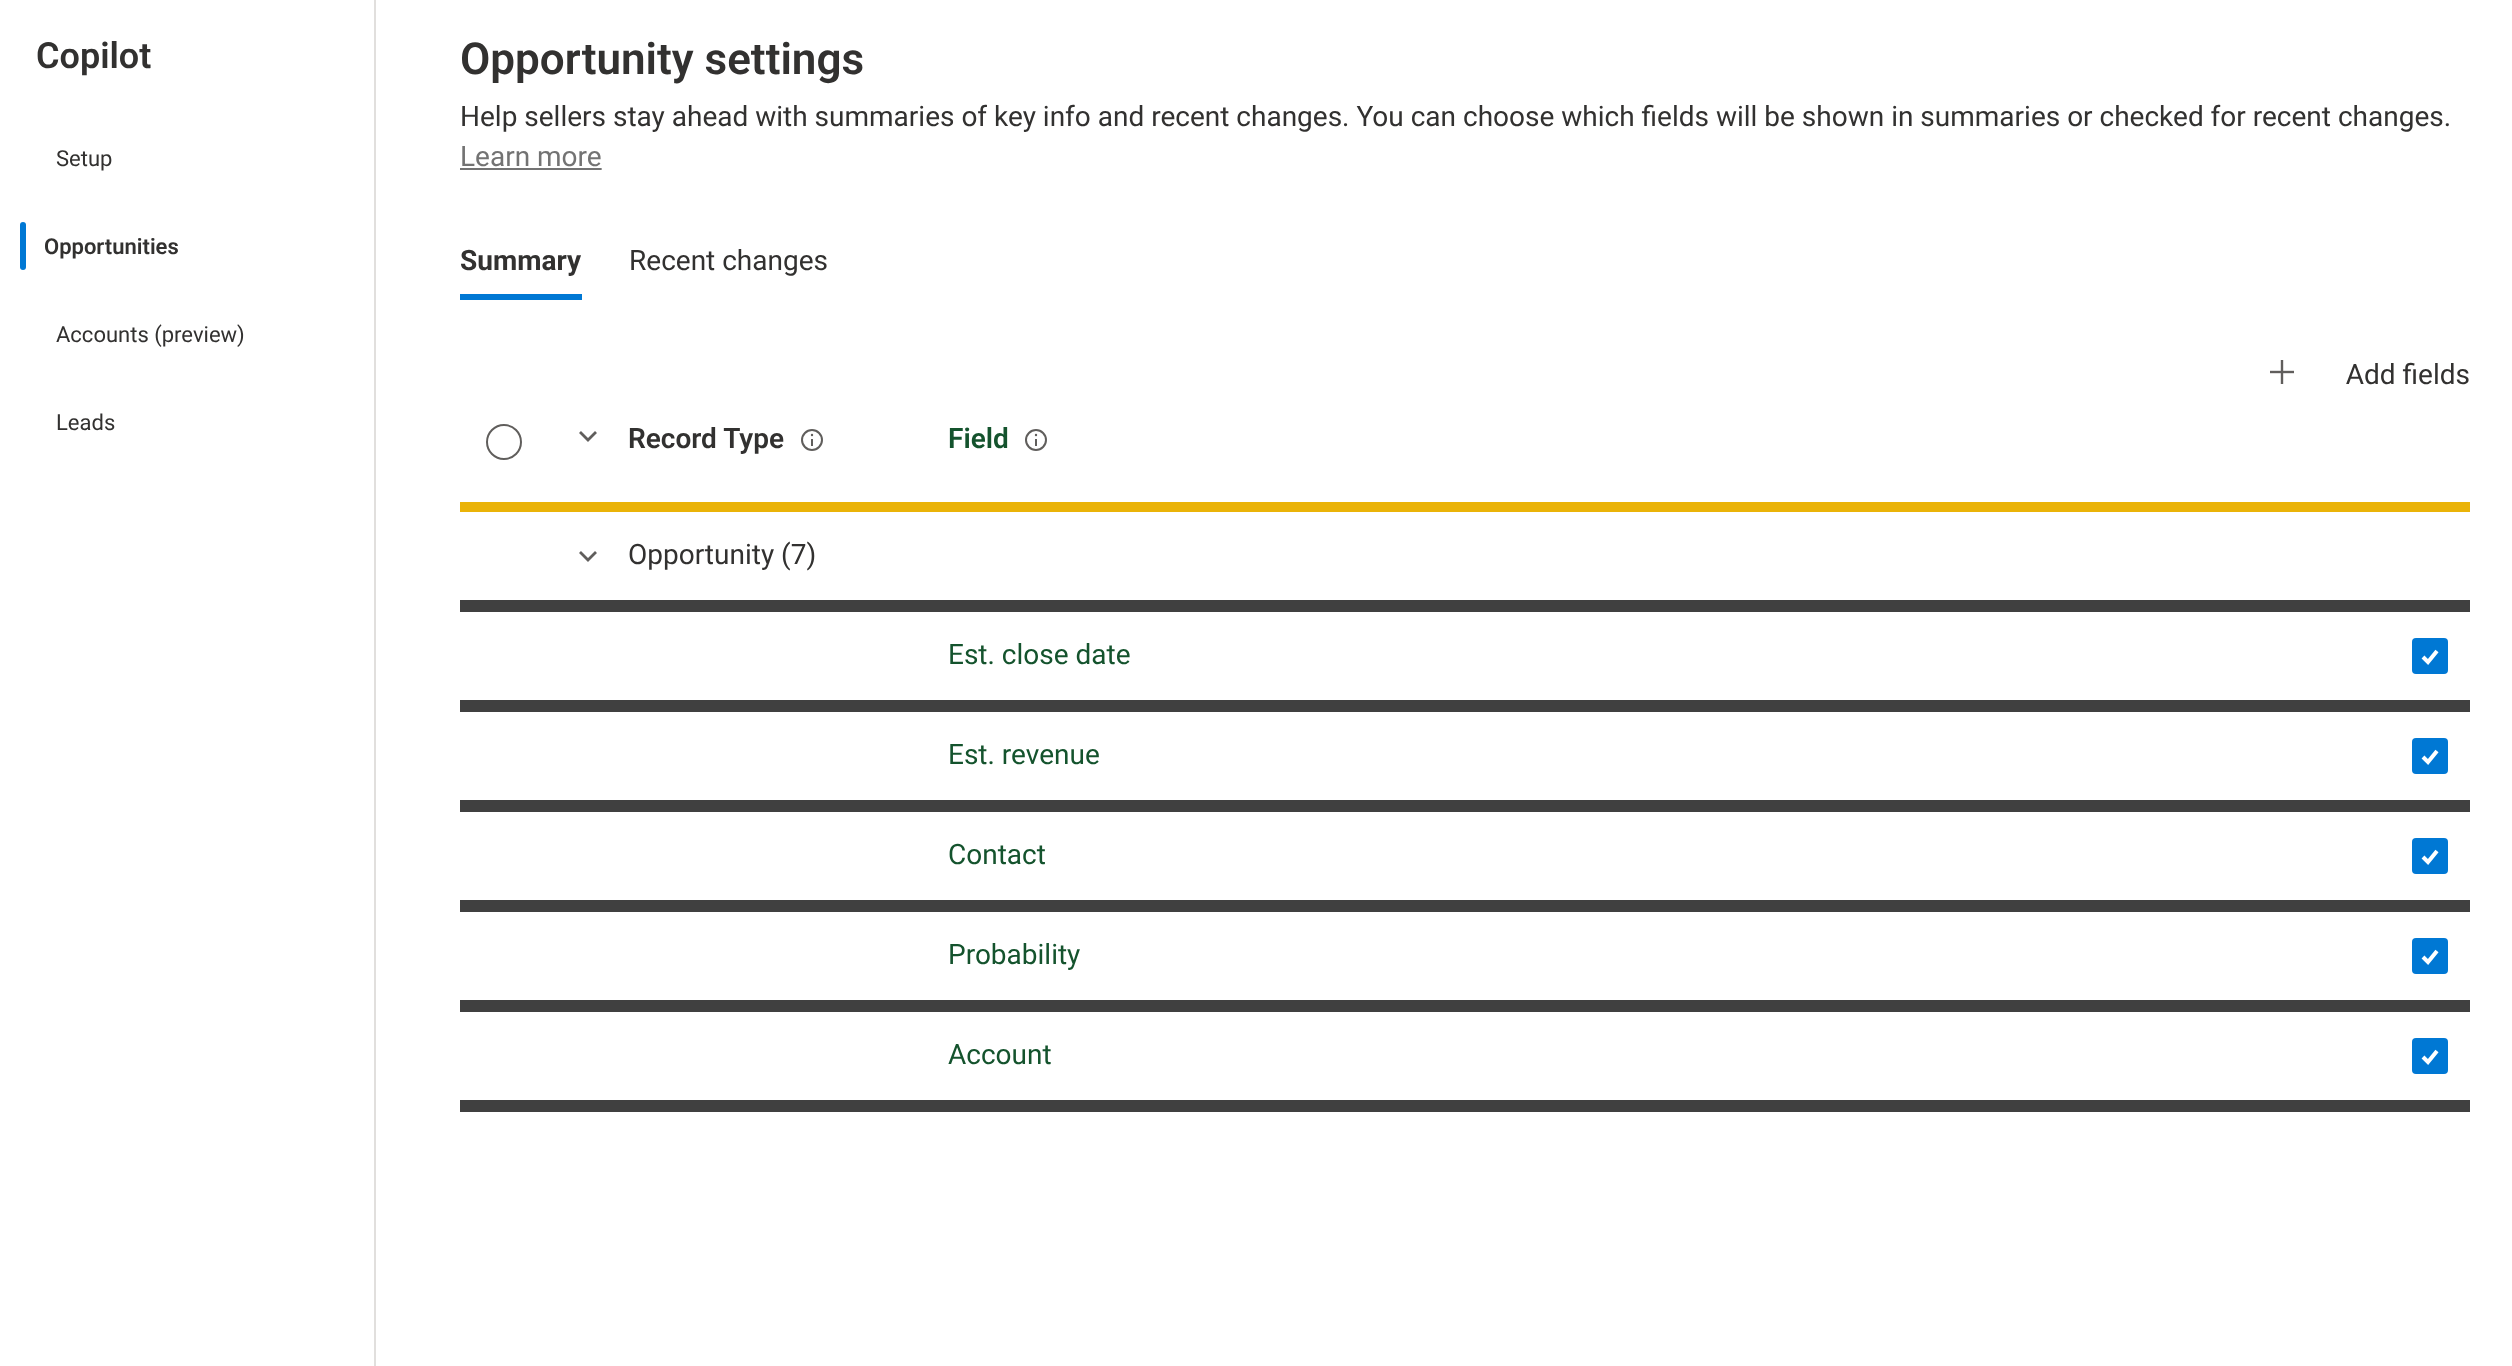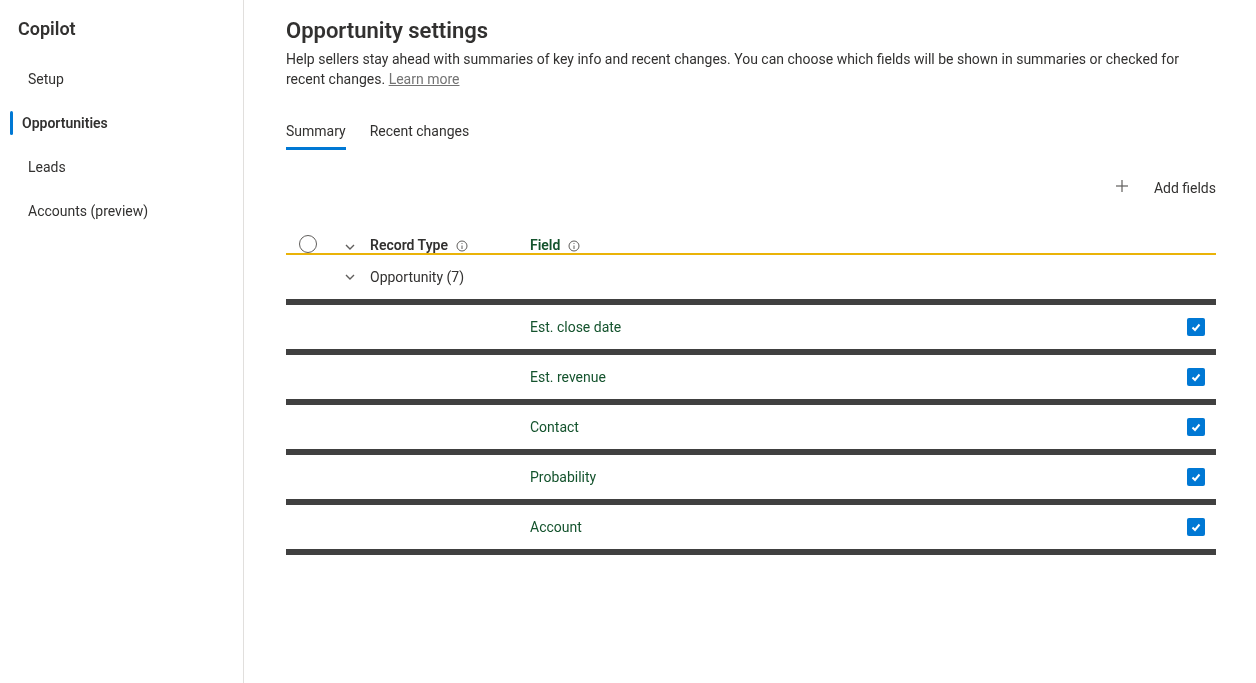--- a/index.html
+++ b/index.html
@@ -12,36 +12,36 @@
     width: 1256px;
     height: 683px;
     overflow: hidden;
   }
   .layout {
     display: flex;
     height: 100%;
   }
   
   .sidebar {
-    width: 244px;
+    width: 188px;
     border-right: 1px solid #e1dfdd;
     padding-top: 18px;
   }
   .sidebar-title {
     font-size: 18px;
     font-weight: 600;
     padding: 0 18px 18px 18px;
   }
   .sidebar-item {
     display: flex;
     align-items: center;
     height: 44px;
     padding: 0 18px 0 28px;
     cursor: pointer;
-    font-size: 14px;
+    font-size: 11px;
     font-weight: 400;
     color: #323130;
     position: relative;
     text-align: right;
   }
   .sidebar-item.active {
     font-weight: 600;
     padding-left: 22px;
   }
   .sidebar-item.active::before {
@@ -50,21 +50,21 @@
     left: 10px;
     top: 10px;
     bottom: 10px;
     width: 3px;
     background: #0078d4;
     border-radius: 2px;
   }
   
   .main {
     flex: 1;
-    padding: 18px 40px 0 42px;
+    padding: 18px 21px 0 42px;
     overflow-y: auto;
   }
   .page-title {
     font-size: 22px;
     font-weight: 600;
     margin: 0 0 6px 0;
   }
   .page-desc {
     font-size: 14px;
     color: #323130;
@@ -83,21 +83,21 @@
   }
   .tab {
     padding: 6px 0 8px 0;
     cursor: pointer;
     font-size: 14px;
     color: #323130;
     font-weight: 400;
     border-bottom: 3px solid transparent;
   }
   .tab.active {
-    font-weight: 400;
+    font-weight: 700;
     border-bottom-color: #0078d4;
     text-align: center;
   }
   
   .toolbar {
     display: flex;
     justify-content: flex-end;
     padding: 28px 0 14px 0;
   }
   .add-fields {
@@ -108,23 +108,23 @@
     font-size: 14px;
     color: #323130;
   }
   .add-fields svg { stroke: #605e5c; }
   
   .table {
     width: 100%;
   }
   .thead {
     display: flex;
-    align-items: flex-end;
+    align-items: flex-start;
     height: 44px;
-    border-bottom: 2px solid #eab308;
+    border-bottom: 5px solid #eab308;
     font-weight: 600;
   }
   .trow {
     display: flex;
     align-items: center;
     height: 50px;
     border-bottom: 6px solid #404040;
   }
   .cell-check { width: 44px; display:flex; justify-content:center; }
   .cell-exp   { width: 40px; display:flex; justify-content:center; }
@@ -156,24 +156,24 @@
 
   <nav class="sidebar">
     <div class="sidebar-title">Copilot</div>
     <div class="sidebar-item">
       <span>Setup</span>
     </div>
     <div class="sidebar-item active">
       <span>Opportunities</span>
     </div>
     <div class="sidebar-item">
+      <span>Accounts (preview)</span>
+    </div>
+    <div class="sidebar-item">
       <span>Leads</span>
-    </div>
-    <div class="sidebar-item">
-      <span>Accounts (preview)</span>
     </div>
   </nav>
 
   <main class="main">
     <h1 class="page-title">Opportunity settings</h1>
     <p class="page-desc">
       <span>Help sellers stay ahead with summaries of key info and recent changes. You can choose which fields will be shown in summaries or checked for recent changes. </span>
       <a href="#">Learn more</a>
     </p>
 

